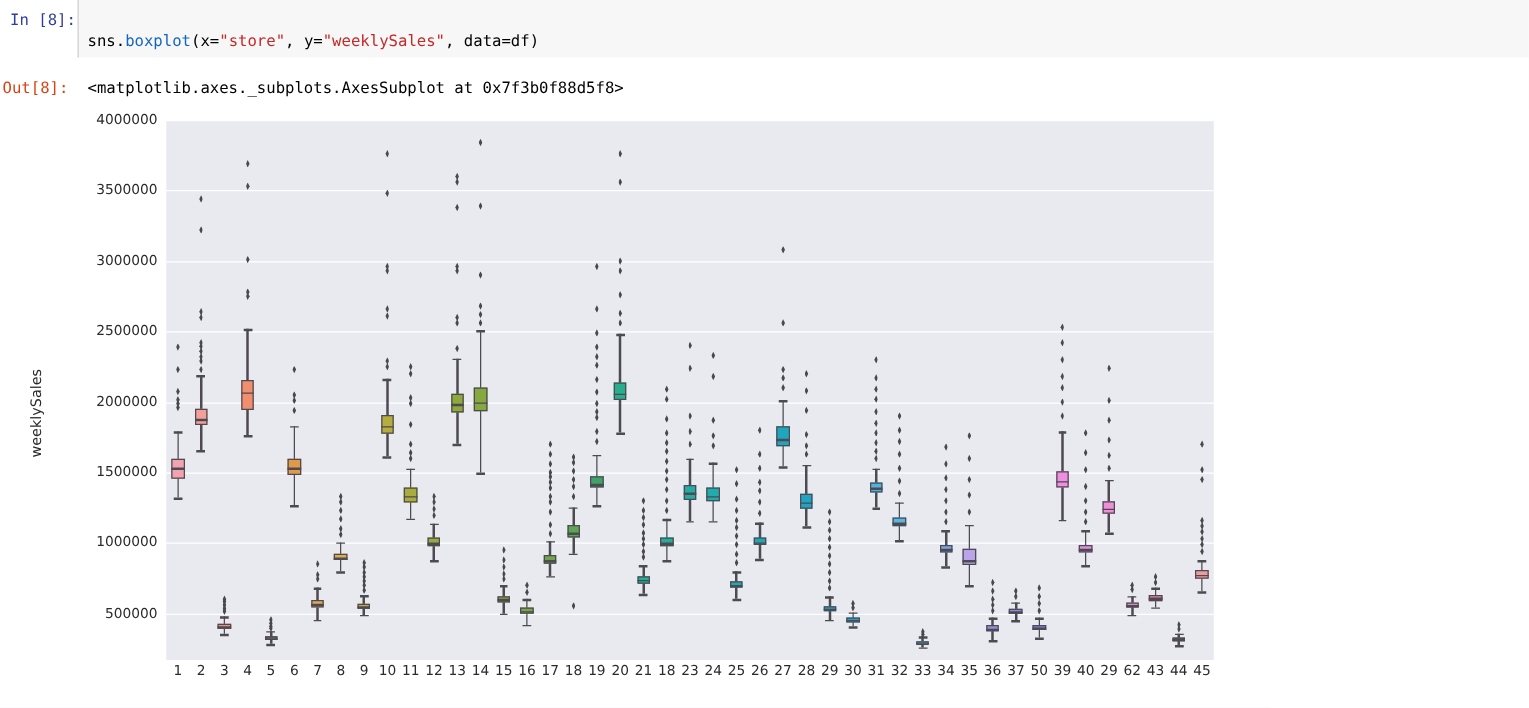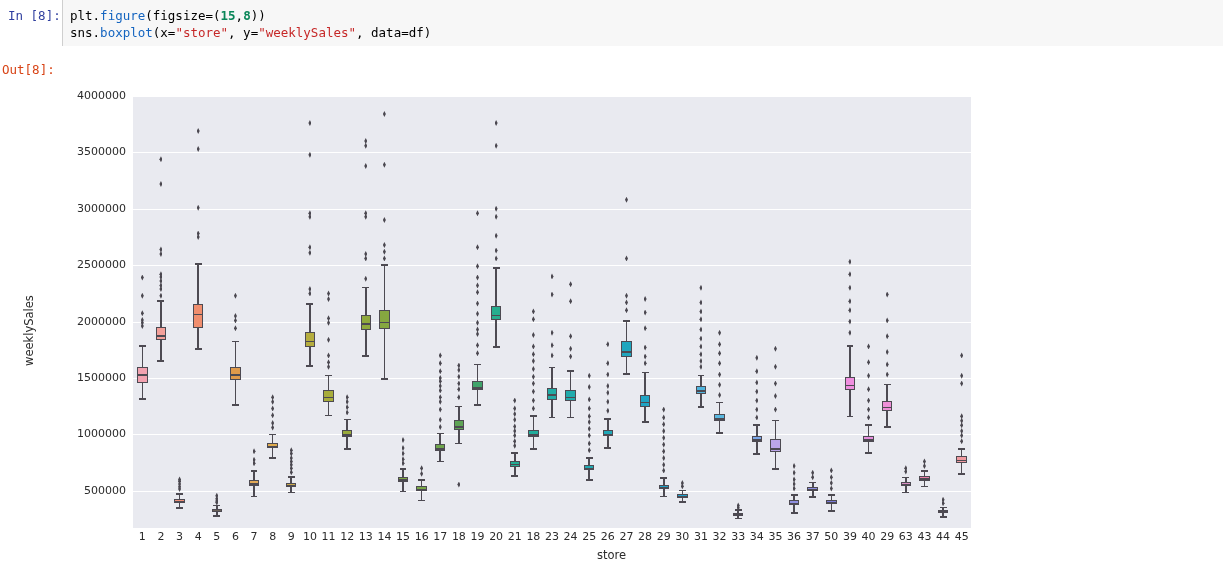--- a/index.html
+++ b/index.html
@@ -51,25 +51,25 @@
          clip-path:polygon(50% 0,100% 50%,50% 100%,0 50%);}
 </style>
 </head>
 <body>
 
 <div class="nb">
 
   <div class="cell-in">
     <div class="code-box"></div>
     <div class="prompt prompt-in">In [8]:</div>
-    <div class="code-line l1"><span>plt.</span><span class="tok-fn">figure</span><span>(figsize=(</span><span class="tok-num">15</span><span>,</span><span class="tok-num">8</span><span>))</span></div>
     <div class="code-line l2"><span>sns.</span><span class="tok-fn">boxplot</span><span>(x=</span><span class="tok-str">"store"</span><span>, y=</span><span class="tok-str">"weeklySales"</span><span>, data=df)</span></div>
   </div>
 
   <div class="prompt prompt-out">Out[8]:</div>
+  <div class="out-text">&lt;matplotlib.axes._subplots.AxesSubplot at 0x7f3b0f88d5f8&gt;</div>
 
   <div class="fig">
     <div class="axes" id="axes">
         <div class="grid-h" style="top: 394.778px;"></div>
         <div class="grid-h" style="top: 338.381px;"></div>
         <div class="grid-h" style="top: 281.984px;"></div>
         <div class="grid-h" style="top: 225.587px;"></div>
         <div class="grid-h" style="top: 169.191px;"></div>
         <div class="grid-h" style="top: 112.794px;"></div>
         <div class="grid-h" style="top: 56.3969px;"></div>
@@ -623,22 +623,21 @@
         <div class="xtick" style="left: 566.6px; width: 40px;">32</div>
         <div class="xtick" style="left: 585.222px; width: 40px;">33</div>
         <div class="xtick" style="left: 603.844px; width: 40px;">34</div>
         <div class="xtick" style="left: 622.467px; width: 40px;">35</div>
         <div class="xtick" style="left: 641.089px; width: 40px;">36</div>
         <div class="xtick" style="left: 659.711px; width: 40px;">37</div>
         <div class="xtick" style="left: 678.333px; width: 40px;">50</div>
         <div class="xtick" style="left: 696.956px; width: 40px;">39</div>
         <div class="xtick" style="left: 715.578px; width: 40px;">40</div>
         <div class="xtick" style="left: 734.2px; width: 40px;">29</div>
-        <div class="xtick" style="left: 752.822px; width: 40px;">63</div>
+        <div class="xtick" style="left: 752.822px; width: 40px;">62</div>
         <div class="xtick" style="left: 771.444px; width: 40px;">43</div>
         <div class="xtick" style="left: 790.067px; width: 40px;">44</div>
         <div class="xtick" style="left: 808.689px; width: 40px;">45</div>
       </div>
     <div class="ylabel">weeklySales</div>
-    <div class="xlabel">store</div>
   </div>
 
 </div>
 
 </body></html>

